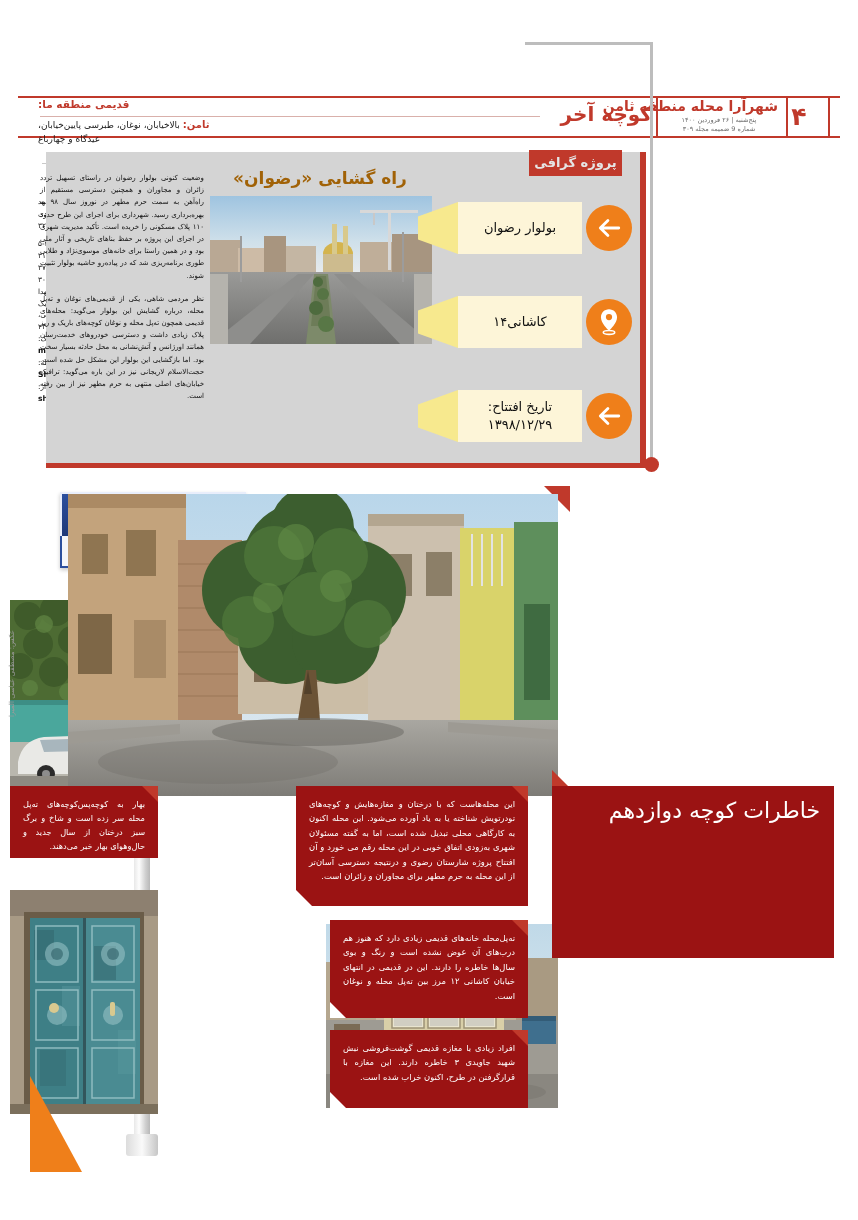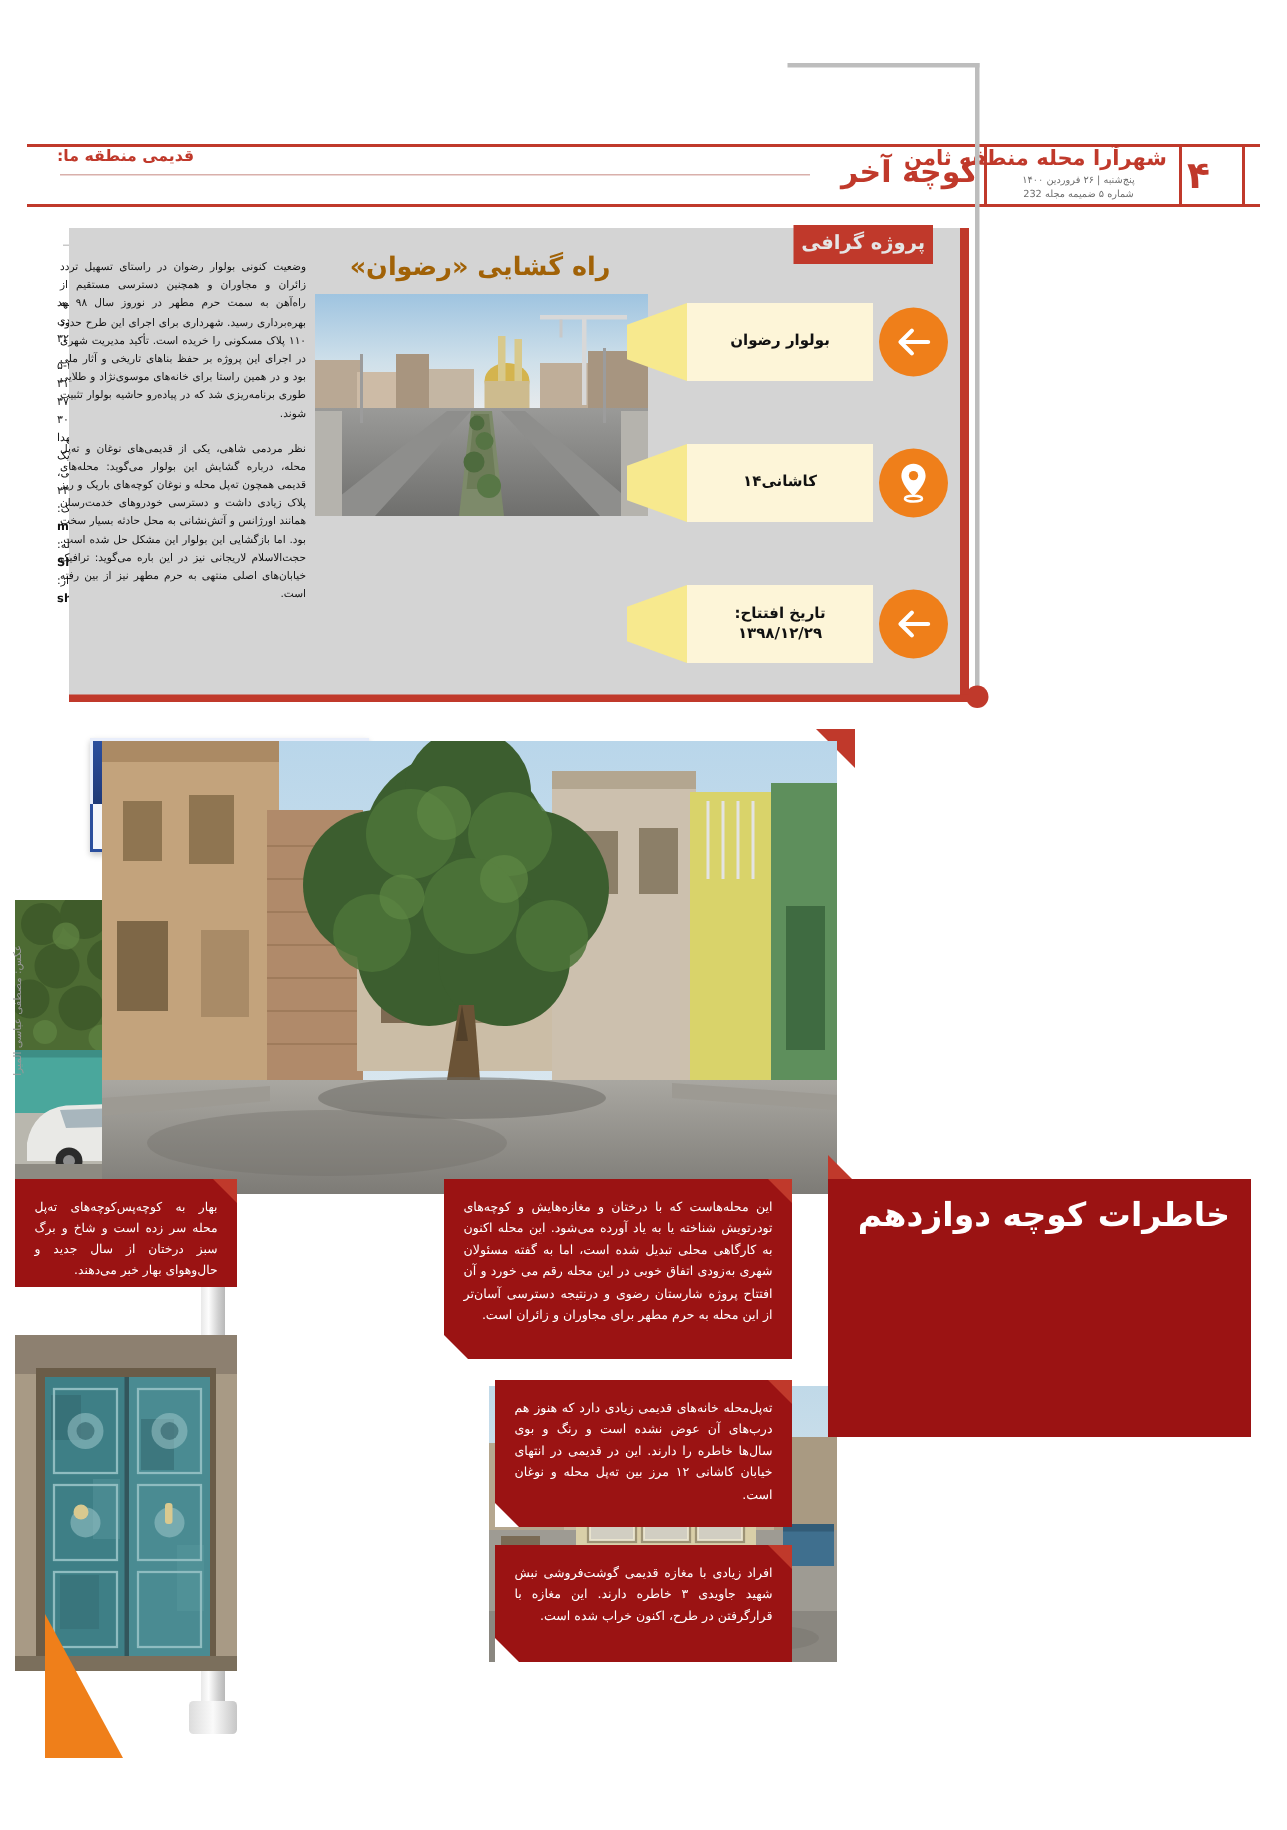--- a/index.html
+++ b/index.html
@@ -60,21 +60,21 @@
     position:absolute; top:16px; right:226px; width:200px;
     font-size:17px; font-weight:bold; color:#a16207; text-align:center;
   }
 
   
   .chip { position:absolute; right:18px; width:170px; height:52px; z-index:5; }
   .chip .plate {
     position:absolute; top:0; right:46px; width:124px; height:52px;
     background:#fdf5d8; display:flex; align-items:center; justify-content:center;
   }
-  .chip .label { font-size:10px; font-weight:bold; color:#111; text-align:center; line-height:1.35; padding:0 5px; }
+  .chip .label { font-size:13px; font-weight:normal; color:#111; text-align:center; line-height:1.35; padding:0 5px; }
   .chip .circ {
     position:absolute; top:3px; right:-4px; width:46px; height:46px; border-radius:50%;
     background:#ef7f1a; display:flex; align-items:center; justify-content:center;
   }
   .chip1 { top:50px; } .chip2 { top:144px; } .chip3 { top:238px; }
 
   .arrow-ico { width:26px; height:26px; }
   .pin-ico { width:22px; height:28px; }
 
   
@@ -162,21 +162,21 @@
   .cap-2 { top:786px; right:330px; width:232px; height:120px; }
   .cap-3 { top:920px; right:330px; width:198px; height:98px; }
   .cap-4 { top:1030px; right:330px; width:198px; height:78px; }
 
   
   .headline-block {
     position:absolute; top:786px; right:24px; width:282px; height:172px;
     background:#9b1313; color:#fff; padding:12px 14px 12px;
   }
   .headline-block .hl {
-    font-size:22px; font-weight:bold; color:#ffffff; line-height:1.2; text-align:right;
+    font-size:22px; font-weight:normal; color:#ffffff; line-height:1.2; text-align:right;
   }
   .headline-block .hb {
     margin-top:9px; font-size:8.6px; line-height:1.82; text-align:justify; color:#fff;
   }
   .hl-corner {
     position:absolute; top:-16px; left:0; width:0; height:0;
     border-bottom:16px solid #c0392b; border-right:16px solid transparent;
   }
 
   
@@ -207,29 +207,33 @@
     <div class="mh-rule-bot"></div>
     <div class="mh-vline" style="right:10px;"></div>
     <div class="mh-vline" style="right:52px;"></div>
     <div class="mh-vline" style="right:182px;"></div>
 
     <div class="mh-pageno">۴</div>
 
     <div class="mh-ident">
       <div class="t1">شهرآرا محله منطقه ثامن</div>
       <div class="t2">پنج‌شنبه | ۲۶ فروردین ۱۴۰۰</div>
-      <div class="t3">شماره ۵   ضمیمه مجله   232</div>
+      <div class="t3">شماره 9   ضمیمه مجله   ۳۰۹</div>
     </div>
 
     <div class="mh-section">کوچه آخر</div>
     <div class="mh-longline"></div>
   </div>
 
   <div class="neighborhoods">
     <div class="nb-title">قدیمی منطقه ما:</div>
+    <div class="nb-body">
+      <b>ثامن:</b>
+      <span>بالاخیابان، نوغان، طبرسی پایین‌خیابان، عیدگاه و چهارباغ</span>
+    </div>
   </div>
   <div class="nb-rule"></div>
 
   <div class="colophon">
     <div class="ln">صاحب امتیاز: شهرداری مشهد</div>
     <div class="ln">دبیر شهرآرا محله منطقه ثامن: المیرا منشادی</div>
     <div class="ln">تلفن شهرآرا محله منطقه ثامن: ۳۲۲۲۸۴۶۸</div>
     <div class="gap"></div>
     <div class="ln">تلفن دفتر مرکزی: ۳۷۲۸۸۸۸۱۰-۵</div>
     <div class="ln">تلفن روابط عمومی: ۳۱۲۲۴۳۱۰</div>

